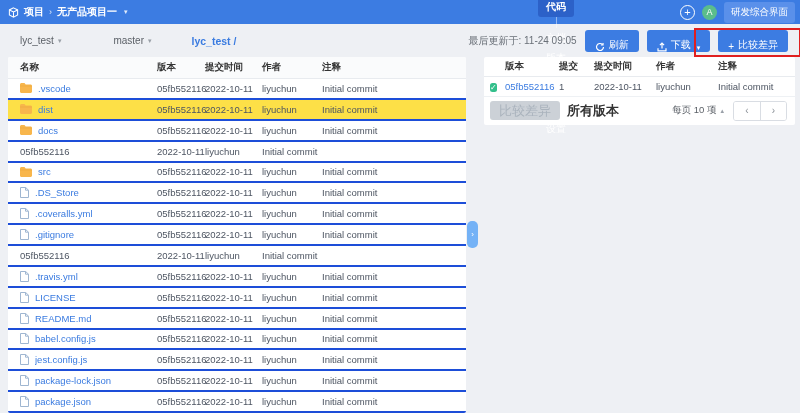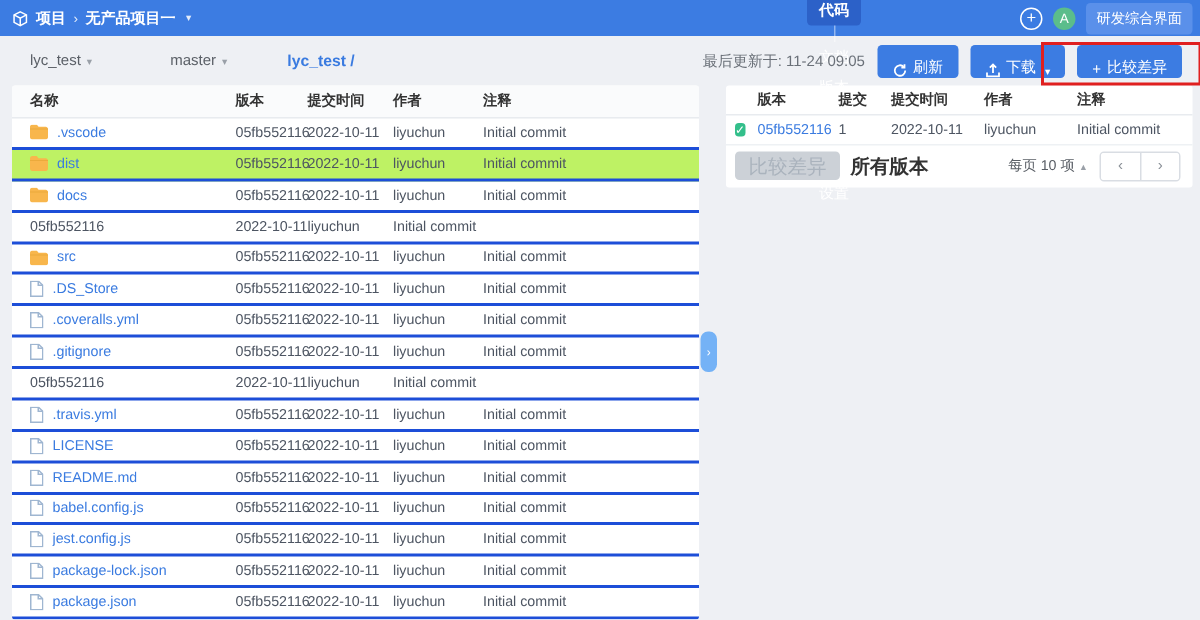--- a/index.html
+++ b/index.html
@@ -60,21 +60,21 @@
   .main { display:flex; gap:18px; padding:0 5px 0 8px; align-items:flex-start; }
   .card { background:#fff; border-radius:2px; }
   .file-card { width:458px; height:356px; overflow:hidden; }
   .ftable-head, .frow {
     display:grid; grid-template-columns:137px 48px 57px 60px 1fr;
     padding:0 10px 0 12px; align-items:center; font-size:9.5px;
   }
   .ftable-head { height:22px; font-weight:bold; color:#333;
     background:#fafbfc; border-bottom:1px solid #e8ebef; }
   .frow { height:20.88px; border-bottom:2px solid #1d4ed8; color:#4d5562; }
-  .frow.hl { background:#bef264; }
+  .frow.hl { background:#fde047; }
   .cname { display:flex; align-items:center; gap:6px; overflow:hidden; }
   .ficon { display:flex; align-items:center; }
   .flink { color:#3a7be0; cursor:pointer; overflow:hidden; text-overflow:ellipsis; white-space:nowrap; }
   
   .version-card { flex:1; height:68px; }
   .vhead, .vrow {
     display:grid; grid-template-columns:15px 54px 35px 62px 62px 1fr;
     padding:0 8px 0 6px; align-items:center; font-size:9.5px;
   }
   .vhead { height:20px; font-weight:bold; color:#333; border-bottom:1px solid #e8ebef; }

